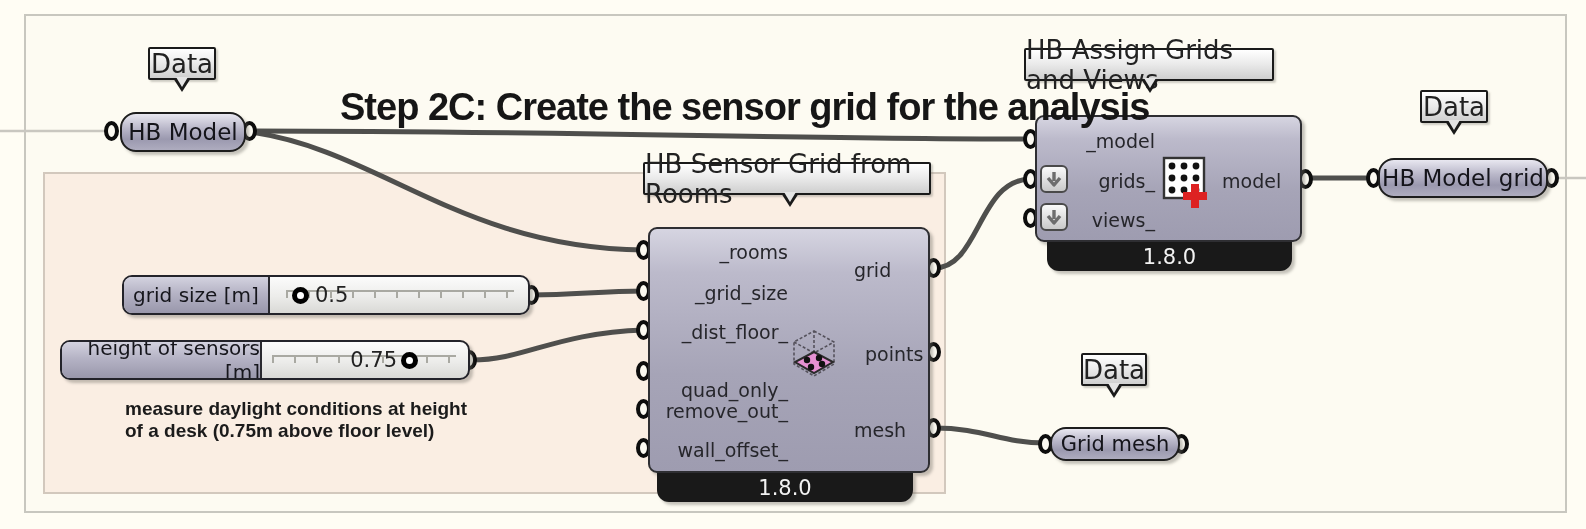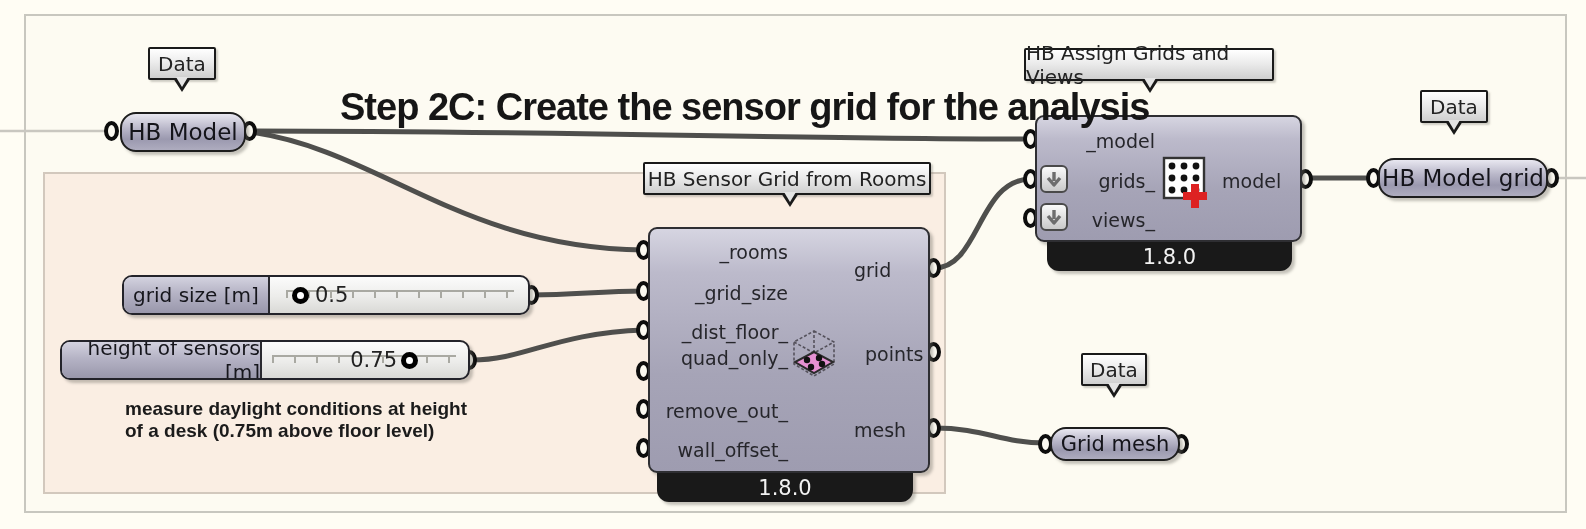--- a/index.html
+++ b/index.html
@@ -15,21 +15,21 @@
           letter-spacing:-1px;color:#161616;white-space:nowrap;margin-top:48px;}
   .group-label{position:absolute;left:318px;top:198px;z-index:2;
           font-family:"Liberation Sans",sans-serif;font-size:26px;font-weight:bold;color:#1a1a1a;}
   .note{position:absolute;left:125px;top:398px;z-index:2;
           font-family:"Liberation Sans",sans-serif;font-size:19px;font-weight:bold;
           color:#1b1b1b;line-height:22px;}
   .tag{position:absolute;height:33px;z-index:5;box-sizing:border-box;
           border:2px solid #1a1a1a;border-radius:2px;
           background:linear-gradient(180deg,#ffffff 0%,#ececec 45%,#cfcfcf 100%);
           display:flex;align-items:center;justify-content:center;
-          font-size:20px;color:#222;box-shadow:2px 2px 2px rgba(120,118,110,.35);
+          font-size:26px;color:#222;box-shadow:2px 2px 2px rgba(120,118,110,.35);
           --px:calc(50% - 9px);}
   .tag::after{content:"";position:absolute;left:var(--px);bottom:-14px;
           border:9px solid transparent;border-bottom:none;border-top:14px solid #1a1a1a;}
   .tag::before{content:"";position:absolute;left:calc(var(--px) + 3px);bottom:-9px;z-index:1;
           border:6px solid transparent;border-bottom:none;border-top:10px solid #e4e4e4;}
   .capsule{position:absolute;z-index:4;box-sizing:border-box;
           border:2.5px solid #1d1d1d;border-radius:16px;
           background:linear-gradient(180deg,#e8e7f0 0%,#b9b7c9 40%,#9b99af 70%,#aeacbf 100%);
           display:flex;align-items:center;justify-content:center;
           font-size:23px;color:#14141a;box-shadow:3px 3px 3px rgba(110,108,100,.4);}
@@ -150,21 +150,21 @@
   <span class="nub" style="left:636px;top:399px;"></span>
   <span class="nub" style="left:636px;top:438px;"></span>
   <span class="nub" style="left:926px;top:258px;"></span>
   <span class="nub" style="left:926px;top:342px;"></span>
   <span class="nub" style="left:926px;top:418px;"></span>
 
   <div class="node-body" style="left:648px;top:227px;width:282px;height:246px;">
     <span class="port-label in-col" style="left:10px;top:12px;width:128px;">_rooms</span>
     <span class="port-label in-col" style="left:10px;top:53px;width:128px;">_grid_size</span>
     <span class="port-label in-col" style="left:10px;top:92px;width:128px;">_dist_floor_</span>
-    <span class="port-label in-col" style="left:10px;top:118px;width:128px;">quad_only_</span>
+    <span class="port-label in-col" style="left:10px;top:150px;width:128px;">quad_only_</span>
     <span class="port-label in-col" style="left:10px;top:171px;width:128px;">remove_out_</span>
     <span class="port-label in-col" style="left:10px;top:210px;width:128px;">wall_offset_</span>
     <span class="port-label" style="left:204px;top:30px;">grid</span>
     <span class="port-label" style="left:204px;top:114px;margin-left:11px;">points</span>
     <span class="port-label" style="left:204px;top:190px;">mesh</span>
   </div>
   <svg class="icon-box" style="left:788px;top:328px;" width="52" height="52" viewBox="0 0 52 52">
     <path d="M26,3 L46,14 L46,36 L26,48 L6,36 L6,14 Z" fill="none" stroke="#55525c" stroke-width="1.6" stroke-dasharray="3,2"></path>
     <path d="M6,14 L26,25 L46,14 M26,25 L26,3" fill="none" stroke="#55525c" stroke-width="1.6" stroke-dasharray="3,2"></path>
     <path d="M26,24 L45,34 L26,45 L7,34 Z" fill="#e591d2" stroke="#2a2a2a" stroke-width="2"></path>

